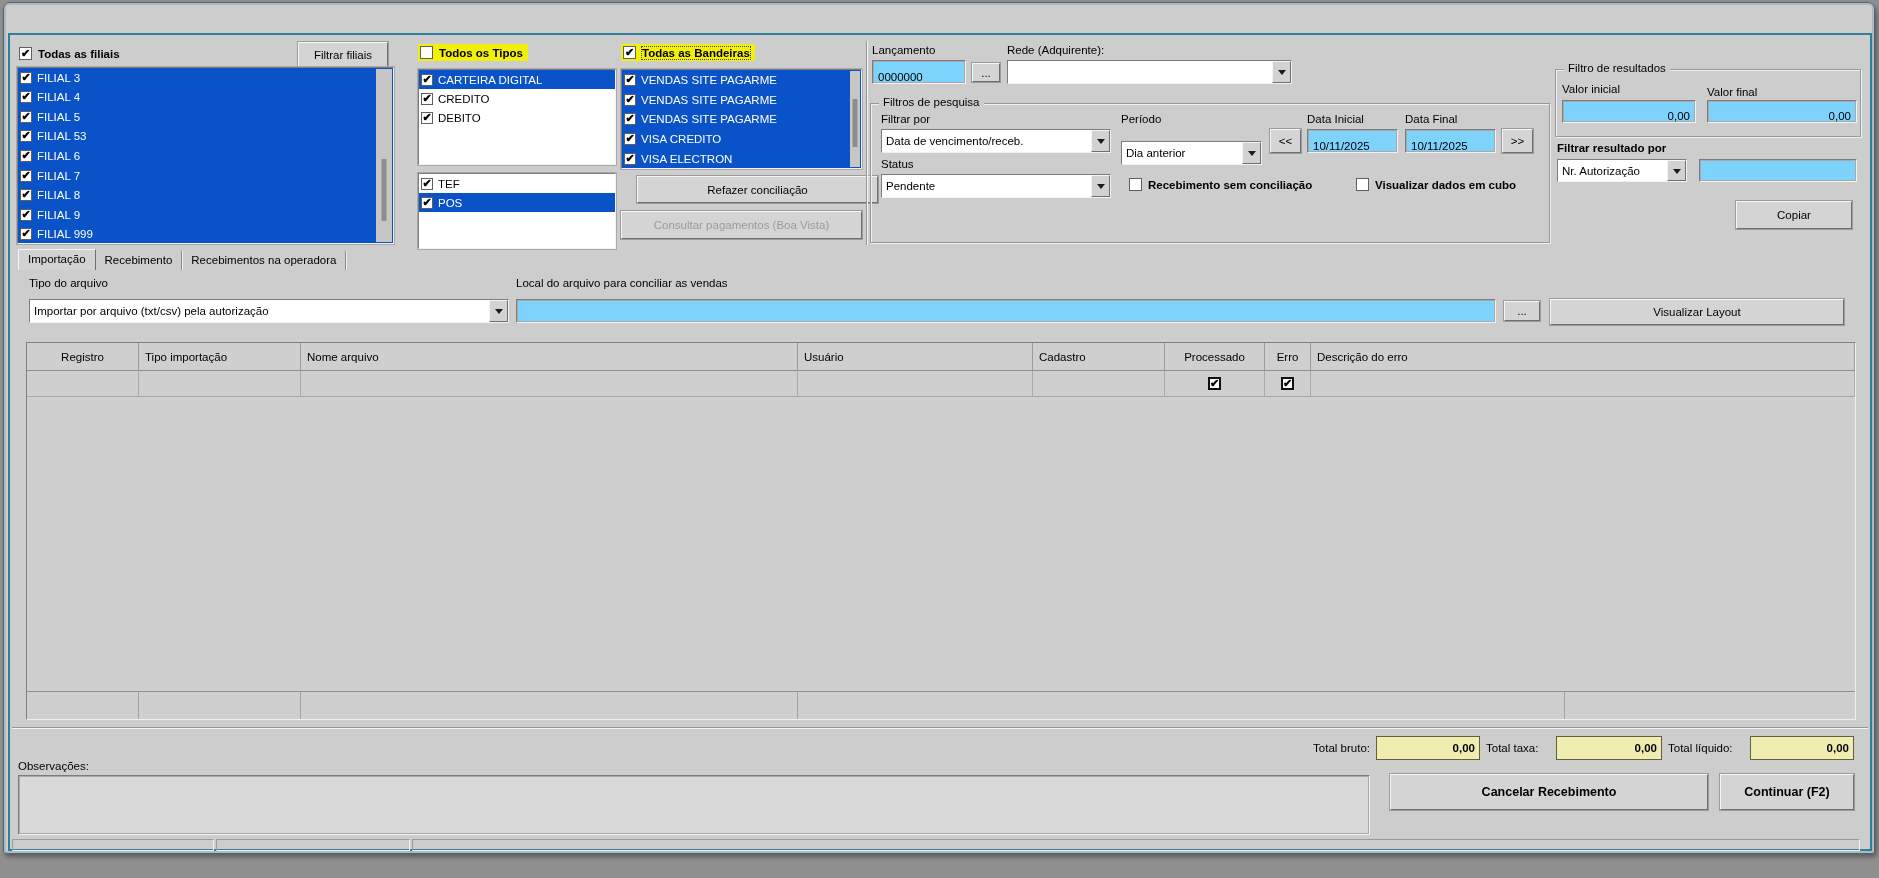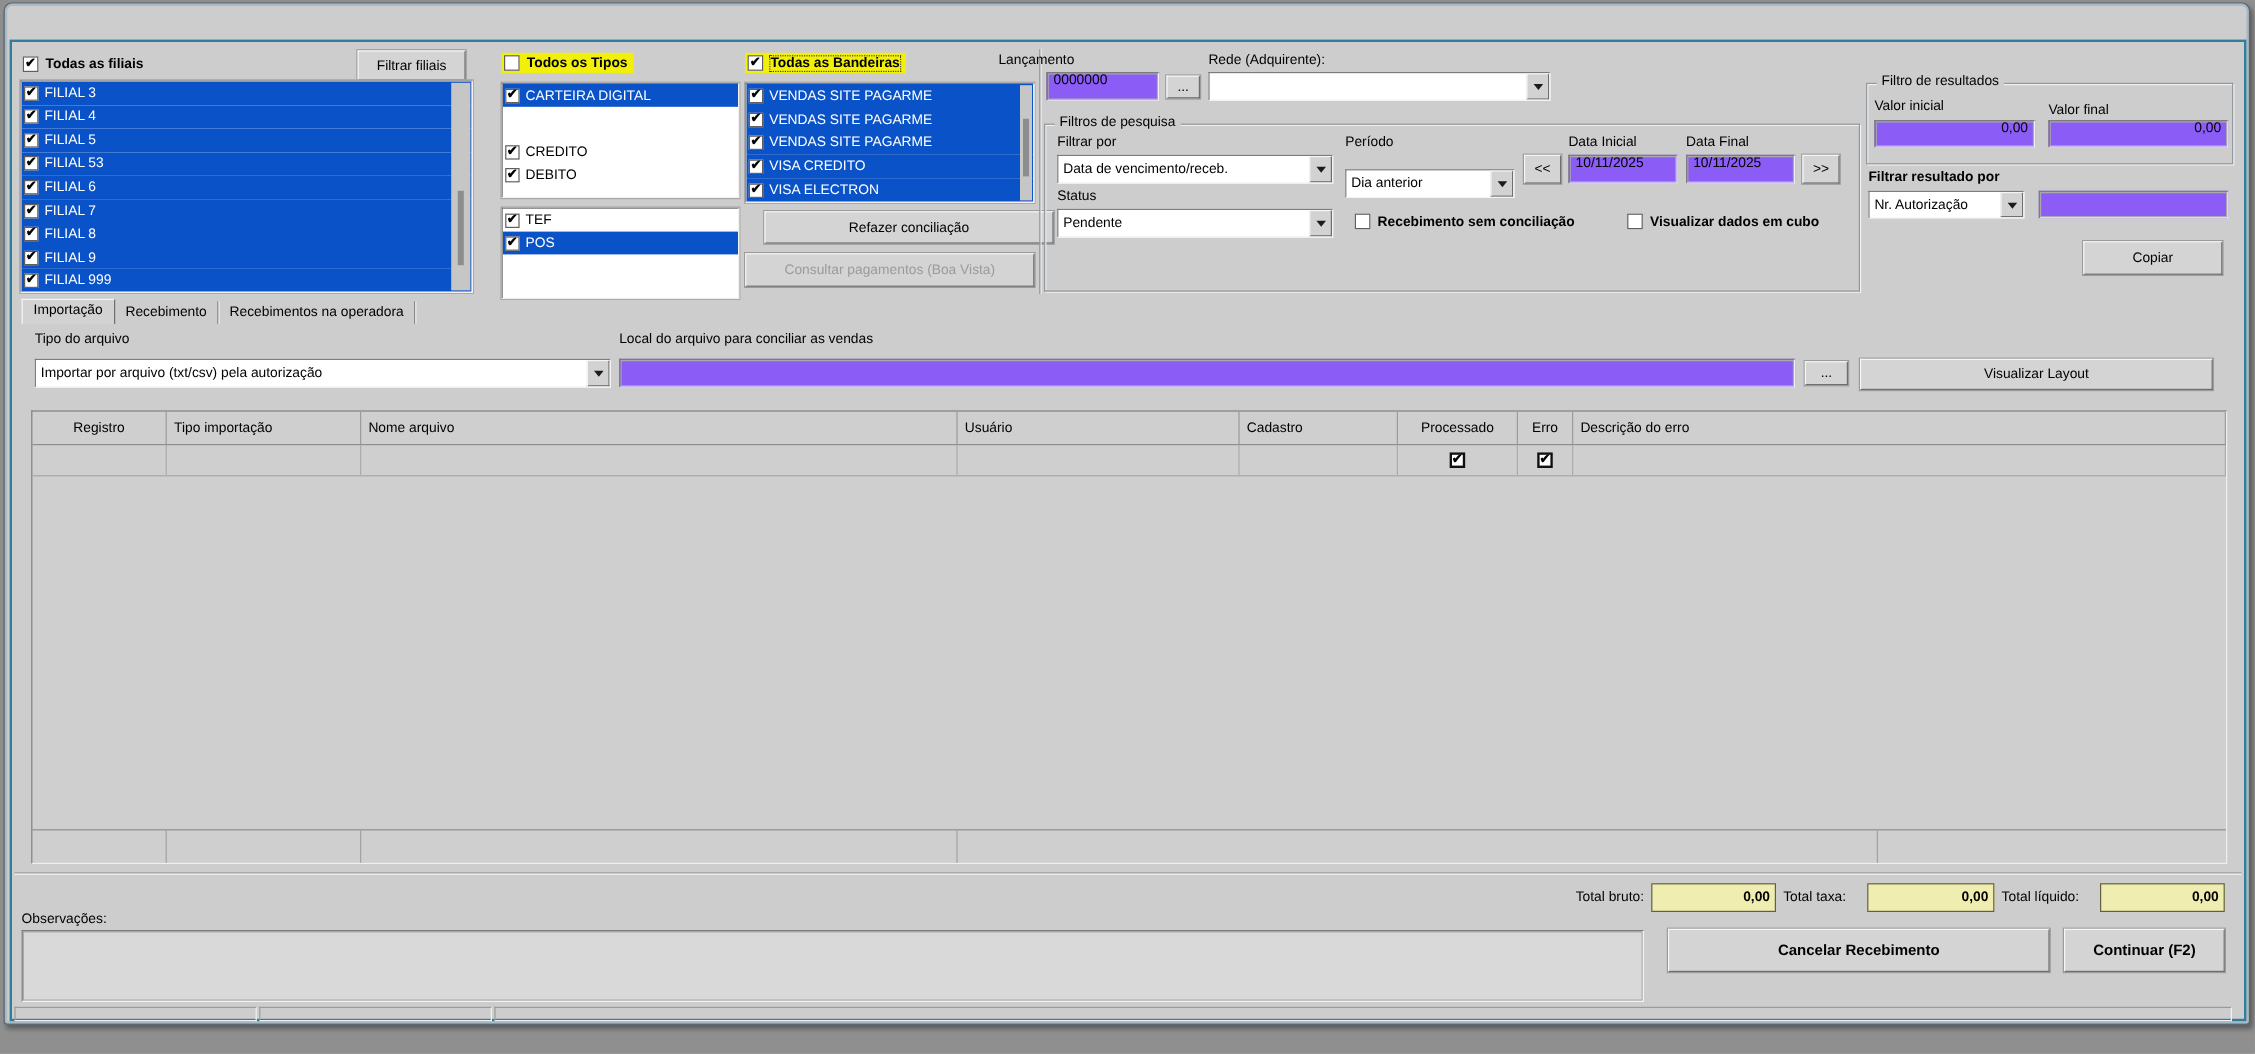--- a/index.html
+++ b/index.html
@@ -17,22 +17,22 @@
   .close-btn { position:absolute; right:14px; top:4px; width:35px; height:21px; border-radius:4px;
                background:linear-gradient(#e08a75,#c74a34 45%,#9c2d1d); border:1px solid #6d1d10;
                box-shadow: inset 0 1px 0 rgba(255,255,255,.5); color:#fff; font-weight:bold; font-size:12px;
                display:flex; align-items:center; justify-content:center; text-shadow:0 1px 1px rgba(0,0,0,.4); }
 
   
   .lbl { position:absolute; white-space:nowrap; }
   .btn { position:absolute; background:#d4d4d4; border:1px solid; border-color:#f6f6f6 #6f6f6f #6f6f6f #f6f6f6;
          box-shadow:0 0 0 1px #9b9b9b; display:flex; align-items:center; justify-content:center; white-space:nowrap; }
   .btn.disabled { color:#9b9b9b; }
-  .field { position:absolute; background:#8b5cf6; border:1px solid; border-color:#7c7c7c #f2f2f2 #f2f2f2 #7c7c7c;
-           box-shadow:0 0 0 1px #a9a9a9 inset; display:flex; align-items:flex-start; padding:0 5px; white-space:nowrap; overflow:hidden; }
+  .field { position:absolute; background:#7dd3fc; border:1px solid; border-color:#7c7c7c #f2f2f2 #f2f2f2 #7c7c7c;
+           box-shadow:0 0 0 1px #a9a9a9 inset; display:flex; align-items:flex-end; padding:0 5px; white-space:nowrap; overflow:hidden; }
   .field.right { justify-content:flex-end; }
   .combo { position:absolute; background:#fff; border:1px solid; border-color:#7c7c7c #f2f2f2 #f2f2f2 #7c7c7c;
            display:flex; align-items:stretch; overflow:hidden; }
   .combo .val { flex:1; display:flex; align-items:center; padding:0 4px; white-space:nowrap; overflow:hidden; }
   .combo .dbtn { width:19px; background:#d2d2d2; border:1px solid; border-color:#f5f5f5 #6f6f6f #6f6f6f #f5f5f5;
                  display:flex; align-items:center; justify-content:center; flex:none; }
   .combo .dbtn::after { content:""; width:0; height:0; border:4px solid transparent; border-top:5px solid #1c1c1c; margin-top:5px; }
   .cb { width:13px; height:13px; background:#fff; border:1px solid #5f5f5f; display:inline-flex; align-items:center;
         justify-content:center; flex:none; font-size:11px; line-height:1; color:#000; }
   .cb.checked::after { content:"✔"; font-weight:bold; margin-top:-1px; }
@@ -137,21 +137,21 @@
 
     <div class="cbrow hl" style="left:414px;top:41px;">
       <span class="cb"></span>
       <span>Todos os Tipos</span>
     </div>
     <div class="listbox" style="left:414px;top:66px;width:198px;height:96px;">
         <div class="lrow sel" style="height: 19px;">
           <span class="cb checked"></span>
           <span class="lrow-label">CARTEIRA DIGITAL</span>
         </div>
-        <div class="lrow" style="height: 19px; margin-top: 28px;">
+        <div class="lrow" style="height: 19px;">
           <span class="cb checked"></span>
           <span class="lrow-label">CREDITO</span>
         </div>
         <div class="lrow" style="height: 19px;">
           <span class="cb checked"></span>
           <span class="lrow-label">DEBITO</span>
         </div>
       </div>
     <div class="listbox" style="left:414px;top:170px;width:198px;height:76px;">
         <div class="lrow" style="height: 19px;">
@@ -195,21 +195,21 @@
       </div>
     <div class="btn" style="left:617px;top:173px;width:241px;height:27px;margin-left:16px;">
       <span>Refazer conciliação</span>
     </div>
     <div class="btn disabled" style="left:617px;top:208px;width:241px;height:28px;">
       <span>Consultar pagamentos (Boa Vista)</span>
     </div>
 
     <div class="groove-v" style="left:862px;top:38px;height:204px;"></div>
 
-    <div class="lbl" style="left:828px;top:41px;">Lançamento</div>
+    <div class="lbl" style="left:868px;top:41px;">Lançamento</div>
     <div class="field" style="left:868px;top:57px;width:94px;height:24px;">
       <span>0000000</span>
     </div>
     <div class="btn" style="left:968px;top:60px;width:28px;height:19px;">
       <span>...</span>
     </div>
     <div class="lbl" style="left:1003px;top:41px;">Rede (Adquirente):</div>
     <div class="combo" style="left:1003px;top:57px;width:285px;height:24px;">
       <span class="val"></span>
       <span class="dbtn"></span>

